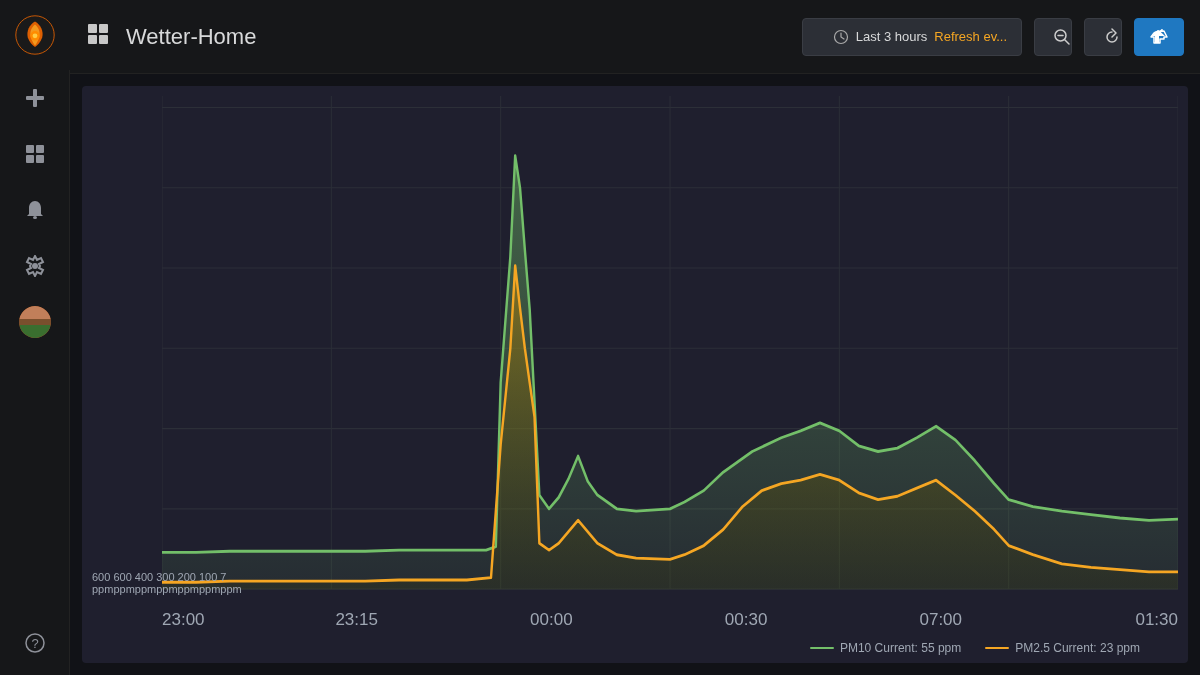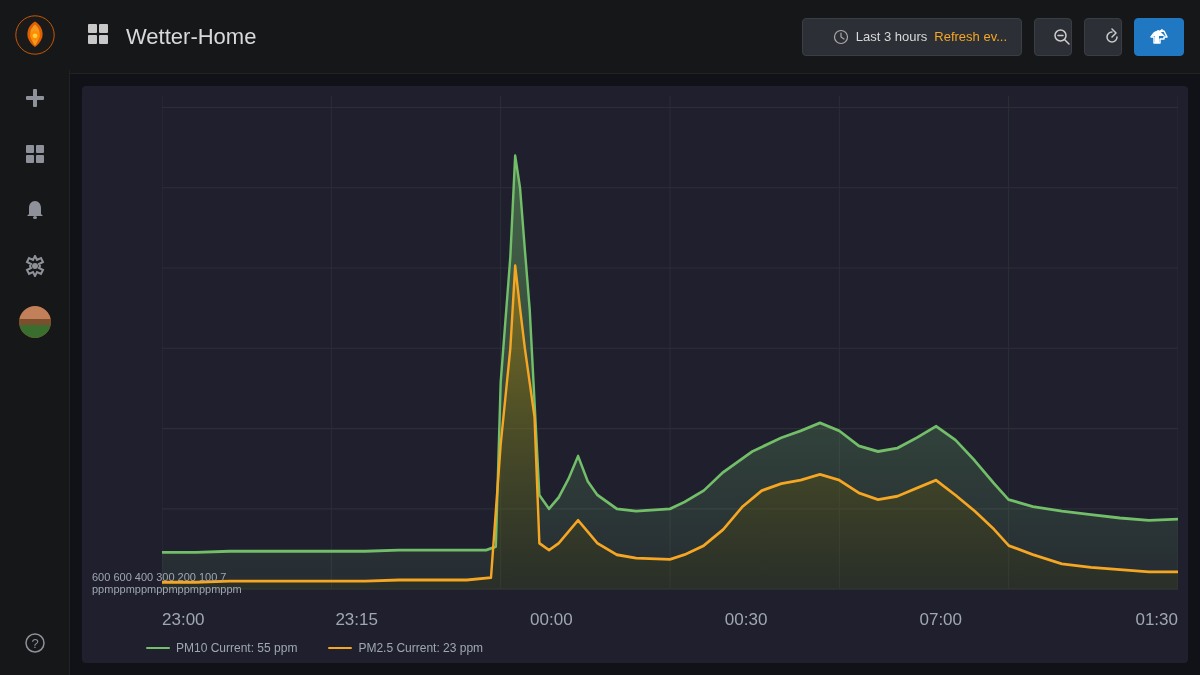--- a/index.html
+++ b/index.html
@@ -188,23 +188,24 @@
       padding-top: 5px;
     }
     .x-label {
       font-size: 17px;
       color: #9fa7b3;
       transform: translateX(-50%);
     }
 
     
     .legend {
-      padding: 6px 64px 8px;
-      display: flex;
-      gap: 31px;
+      padding: 6px 48px 8px;
+      display: flex;
+      gap: 24px;
+      justify-content: flex-end;
     }
     .legend-item {
       display: flex;
       align-items: center;
       gap: 6px;
       font-size: 12px;
       color: #9fa7b3;
     }
     .legend-line {
       width: 24px;

